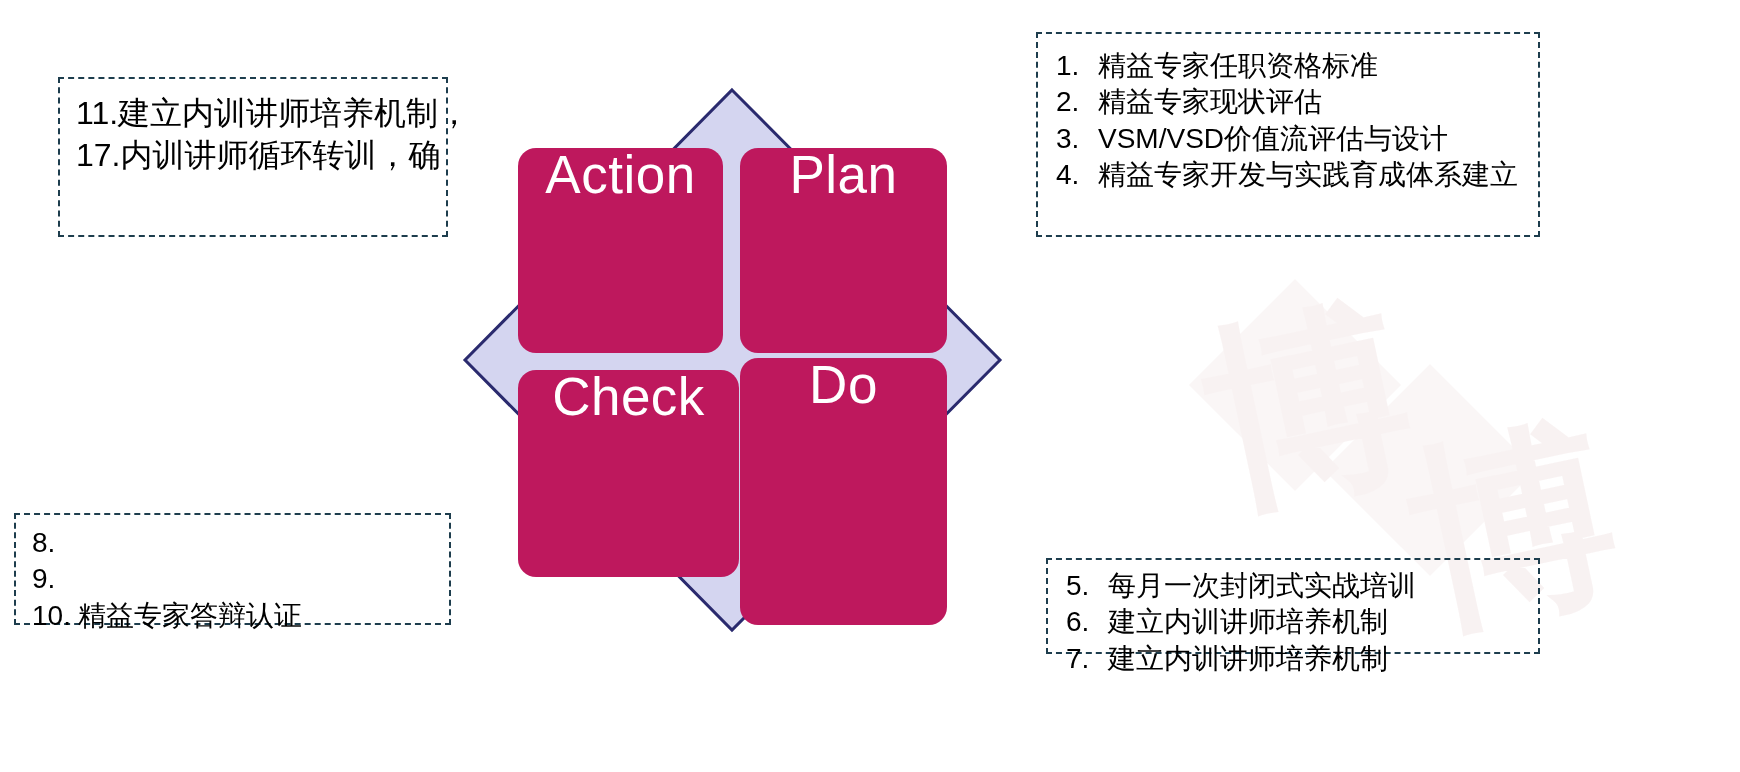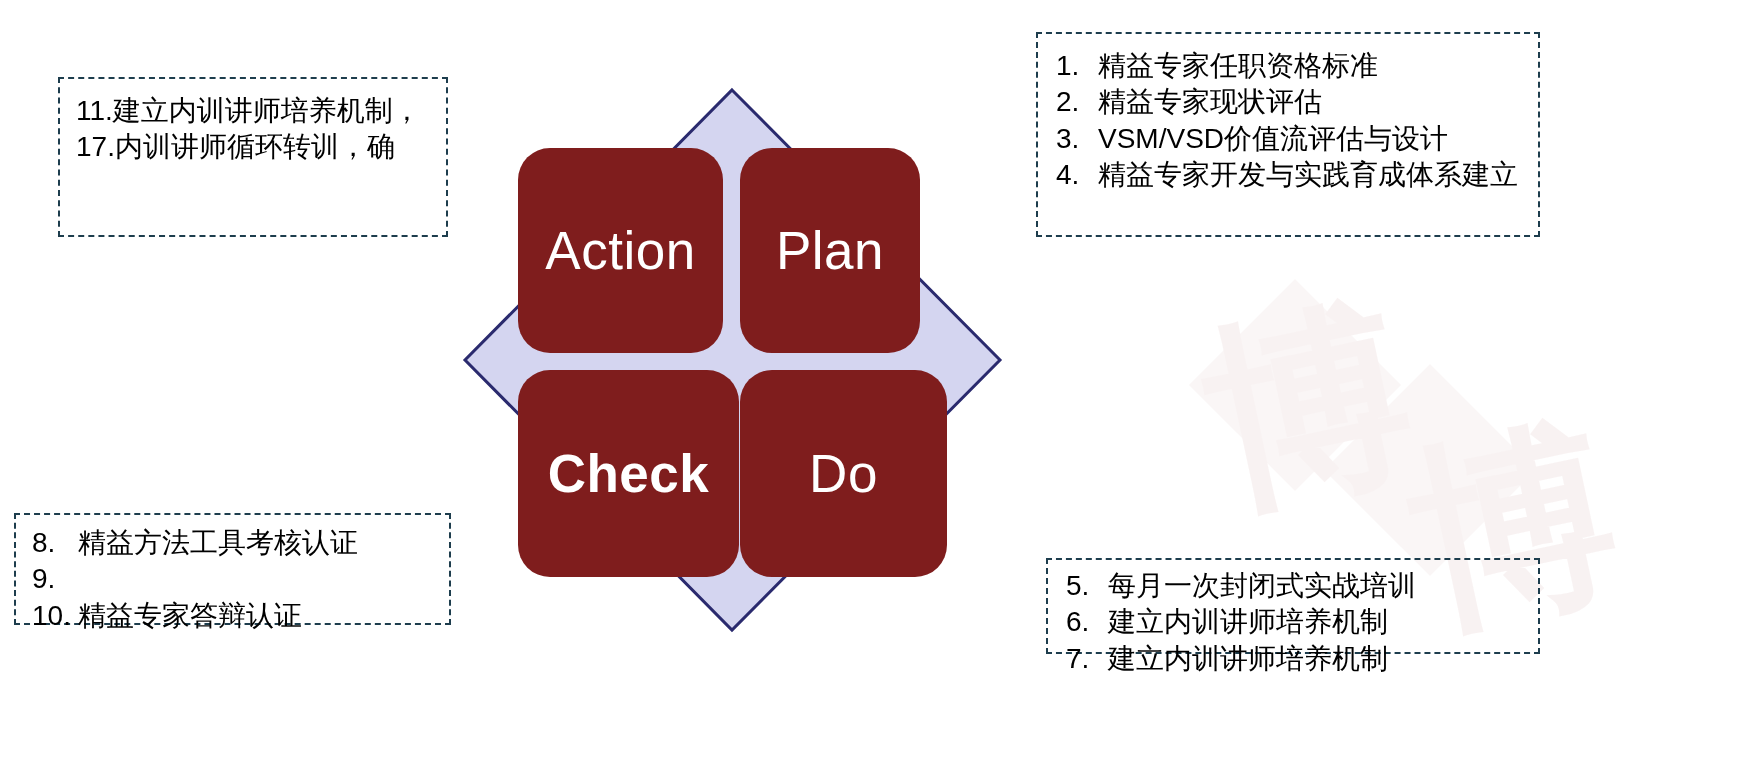--- a/index.html
+++ b/index.html
@@ -14,43 +14,43 @@
   .wm-txt{position:absolute;font-size:200px;font-weight:bold;color:#f3e7e7;
           font-family:"DejaVu Sans",sans-serif;line-height:1;
           transform:rotate(-12deg);transform-origin:left top;white-space:nowrap;}
   .wm-dia{position:absolute;width:150px;height:150px;background:#f6eeee;
           transform:rotate(45deg);}
 
   
   .pdca{position:absolute;left:440px;top:60px;width:600px;height:620px;}
   .pdca svg{position:absolute;left:0;top:0;}
 
-  .cell{position:absolute;border-radius:32px;background:#7f1d1d;
-        display:flex;align-items:center;justify-content:center;}
+  .cell{position:absolute;border-radius:18px;background:#be185d;
+        display:flex;align-items:flex-start;justify-content:center;}
   .cell span{color:#ffffff;font-size:53px;line-height:1;letter-spacing:.5px;}
 
   
   #cell-action{left:78px;  top:88px;  width:205px;height:205px;}
-  #cell-plan  {left:300px; top:88px;  width:180px;height:205px;}
-  #cell-check {left:78px;  top:310px; width:221px;height:207px;font-weight:bold;}
-  #cell-do    {left:300px; top:310px; width:207px;height:207px;}
+  #cell-plan  {left:300px; top:88px;  width:207px;height:205px;}
+  #cell-check {left:78px;  top:310px; width:221px;height:207px;}
+  #cell-do    {left:300px; top:298px; width:207px;height:267px;}
 
   
   .note{position:absolute;border:2.4px dashed #1d3d4d;background:transparent;
         box-sizing:border-box;}
   .note .line{color:#000000;white-space:pre;line-height:1.30;}
 
   
   .oli{display:flex;align-items:flex-start;}
   .oli .num{flex:0 0 auto;text-align:left;}
   .oli .txt{flex:1 1 auto;}
 
   
   #note-tl{left:58px;top:77px;width:390px;height:160px;padding:14px 10px 0 16px;}
-  #note-tl .line{font-size:28px;}
+  #note-tl .line{font-size:32px;}
 
   
   #note-tr{left:1036px;top:32px;width:504px;height:205px;padding:14px 8px 0 18px;}
   #note-tr .line{font-size:28px;}
   #note-tr .num{width:42px;}
 
   
   #note-bl{left:14px;top:513px;width:437px;height:112px;padding:10px 8px 0 16px;}
   #note-bl .line{font-size:28px;}
   #note-bl .num{width:46px;}
@@ -112,21 +112,20 @@
     </div>
     <div class="line oli">
       <span class="num">4.</span>
       <span class="txt">精益专家开发与实践育成体系建立</span>
     </div>
   </div>
 
   <div class="note" id="note-bl">
     <div class="line oli">
       <span class="num">8.</span>
-      <span class="txt">精益方法工具考核认证</span>
     </div>
     <div class="line oli">
       <span class="num">9.</span>
     </div>
     <div class="line oli">
       <span class="num">10.</span>
       <span class="txt">精益专家答辩认证</span>
     </div>
   </div>
 

